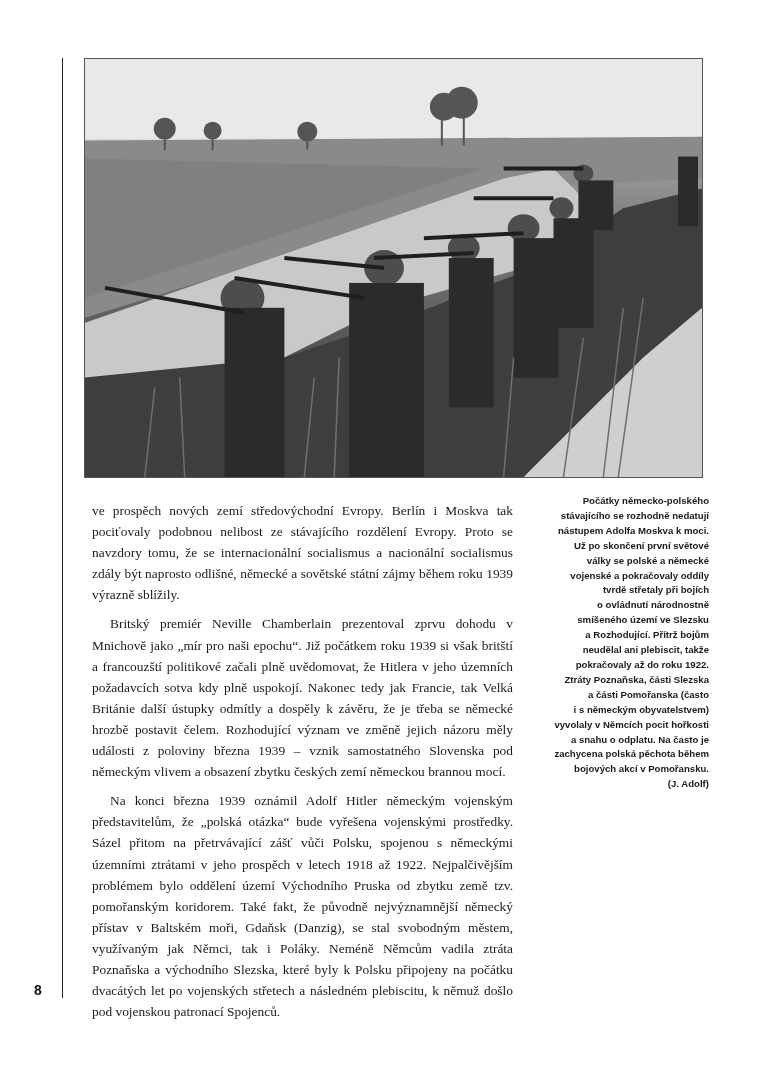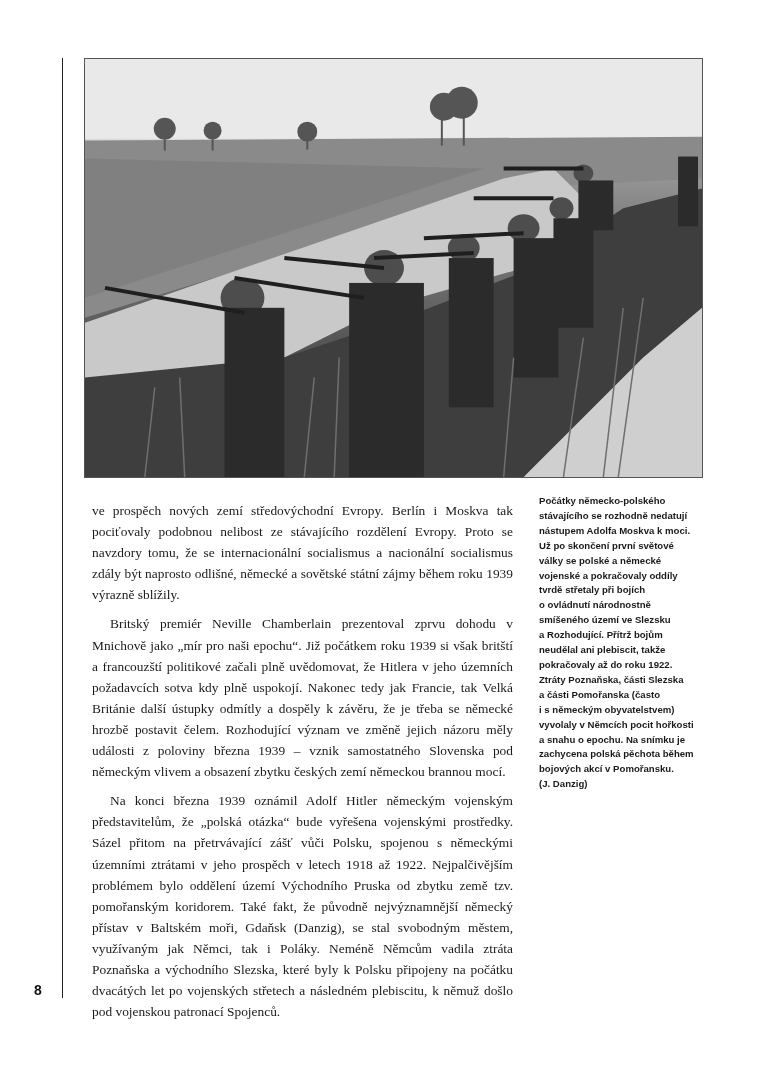--- a/index.html
+++ b/index.html
@@ -6,21 +6,21 @@
   body { width:761px; height:1071px; position:relative; overflow:hidden; }
   .rule { position:absolute; left:62px; top:58px; width:1px; height:940px; background:#222; }
   .page-number { position:absolute; left:34px; top:982px; font-family:"Liberation Sans", sans-serif; font-weight:bold; font-size:14px; color:#111; }
   .photo { position:absolute; left:84px; top:58px; width:619px; height:420px; border:1px solid #555; box-sizing:border-box; overflow:hidden;
     background: linear-gradient(180deg, #ececec 0%, #e6e6e6 18%, #cfcfcf 21%, #9a9a9a 26%, #7d7d7d 40%, #6a6a6a 55%, #4a4a4a 75%, #3a3a3a 100%); }
   .photo svg { position:absolute; left:0; top:0; width:100%; height:100%; }
   .body-text { position:absolute; left:84px; top:492px; width:437px; font-family:"Liberation Serif", serif; font-size:13.4px; line-height:21.1px; color:#1a1a1a; text-align:justify; hyphens:manual; }
   .body-text p { margin:8px; text-indent:0; }
   .body-text p.indent { text-indent:18px; }
   .caption { position:absolute; left:539px; top:494px; width:170px; font-family:"Liberation Sans", sans-serif; font-weight:bold; font-size:9.6px; line-height:14.9px; color:#1a1a1a; }
-  .caption span { display:block; white-space:nowrap; }
+  .caption span { display:block; white-space:nowrap;text-align:right; }
 </style>
 </head>
 <body>
 
 <div class="rule"></div>
 <div class="page-number">8</div>
 
 <div class="photo" title="Black-and-white photograph of infantry soldiers in helmets firing rifles from a trench beside a grain field, trees on the horizon">
   <svg viewBox="0 0 619 420" preserveAspectRatio="none">
 
@@ -103,17 +103,17 @@
   <span>tvrdě střetaly při bojích</span>
   <span>o ovládnutí národnostně</span>
   <span>smíšeného území ve Slezsku</span>
   <span>a Rozhodující. Přítrž bojům</span>
   <span>neudělal ani plebiscit, takže</span>
   <span>pokračovaly až do roku 1922.</span>
   <span>Ztráty Poznaňska, části Slezska</span>
   <span>a části Pomořanska (často</span>
   <span>i s německým obyvatelstvem)</span>
   <span>vyvolaly v Němcích pocit hořkosti</span>
-  <span>a snahu o epochu. Na snímku je</span>
+  <span>a snahu o odplatu. Na často je</span>
   <span>zachycena polská pěchota během</span>
   <span>bojových akcí v Pomořansku.</span>
-  <span>(J. Danzig)</span>
+  <span>(J. Adolf)</span>
 </div>
 
 </body></html>

